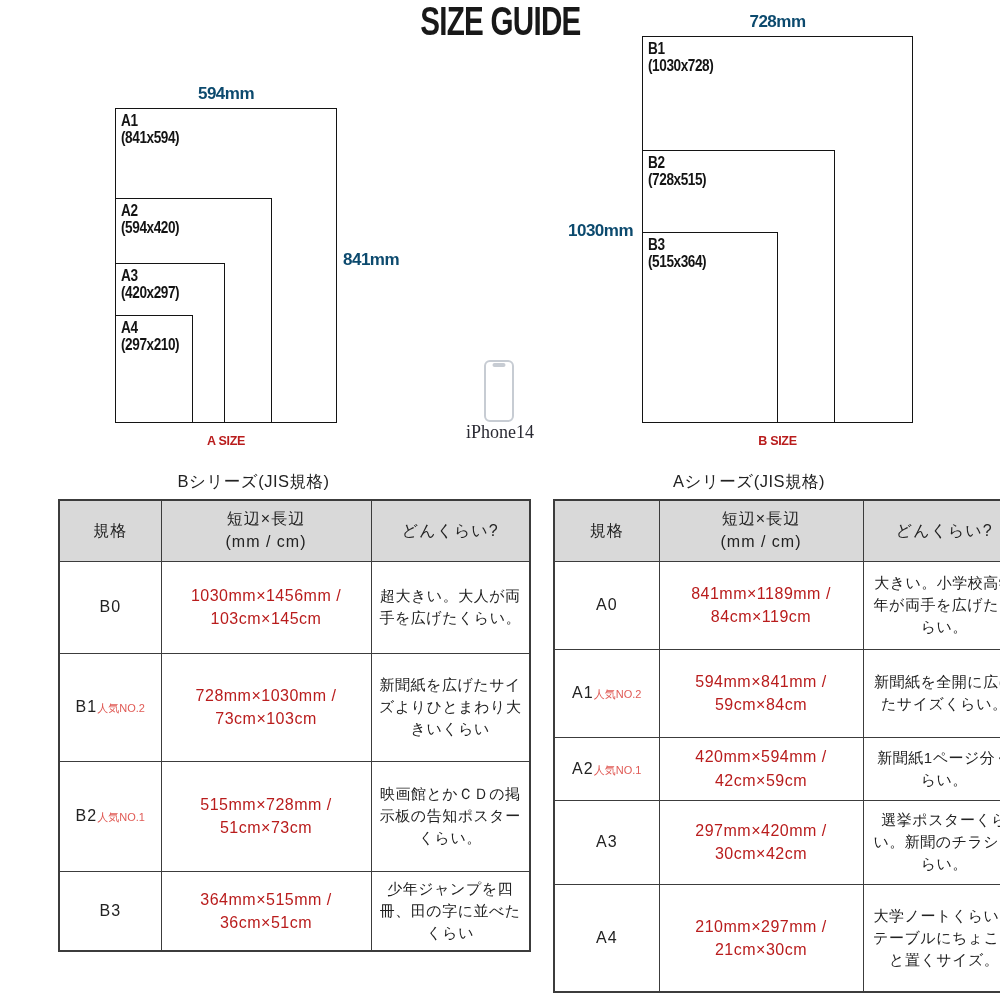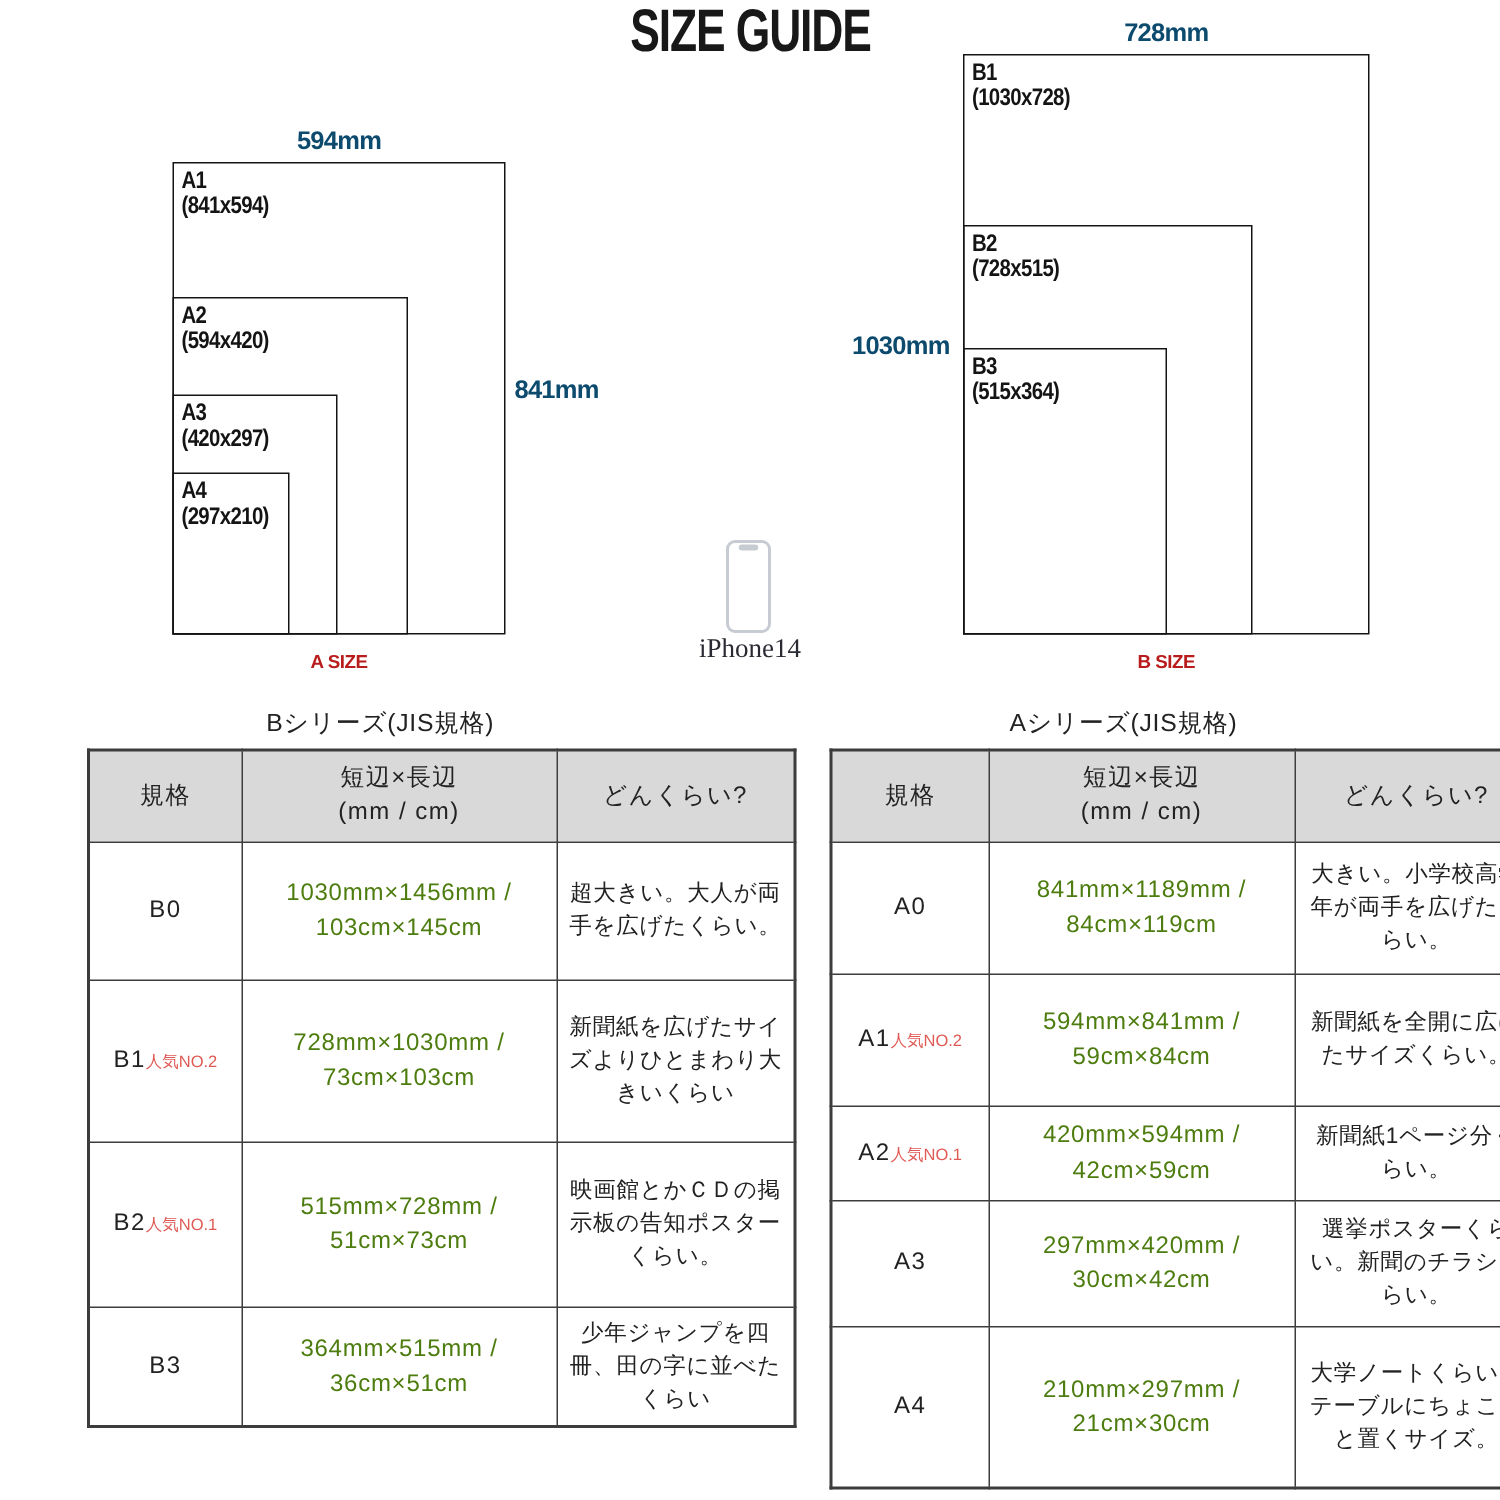--- a/index.html
+++ b/index.html
@@ -54,21 +54,21 @@
   }
   table.sizes th, table.sizes td{
     border:1.5px solid #3c3c3c;text-align:center;vertical-align:middle;
     padding:2px 6px;box-sizing:border-box;
   }
   table.sizes{border:2px solid #3c3c3c;}
   table.sizes thead th{
     background:#d9d9d9;font-weight:400;font-size:16px;color:#222;line-height:1.4;letter-spacing:1px;
   }
   td.c-name{font-size:16px;letter-spacing:1px;color:#222;}
-  td.c-size{font-size:16px;letter-spacing:0.5px;color:#4d7c0f;line-height:1.45;}
+  td.c-size{font-size:16px;letter-spacing:0.5px;color:#b91c1c;line-height:1.45;}
   td.c-desc{font-size:15px;letter-spacing:0.5px;color:#222;line-height:1.45;padding:2px 4px;}
   .badge{font-size:11px;letter-spacing:0;}
   .tb-b{left:18px;top:499px;width:471px;}
   .tb-a{left:513px;top:499px;width:472px;}
   .tb-b thead tr{height:61px;}
   .tb-a thead tr{height:61px;}
   .tb-b .r0{height:92px;}.tb-b .r1{height:108px;}.tb-b .r2{height:110px;}.tb-b .r3{height:80px;}
   .tb-a .r0{height:88px;}.tb-a .r1{height:88px;}.tb-a .r2{height:63px;}.tb-a .r3{height:84px;}.tb-a .r4{height:108px;}
 </style>
 </head>

